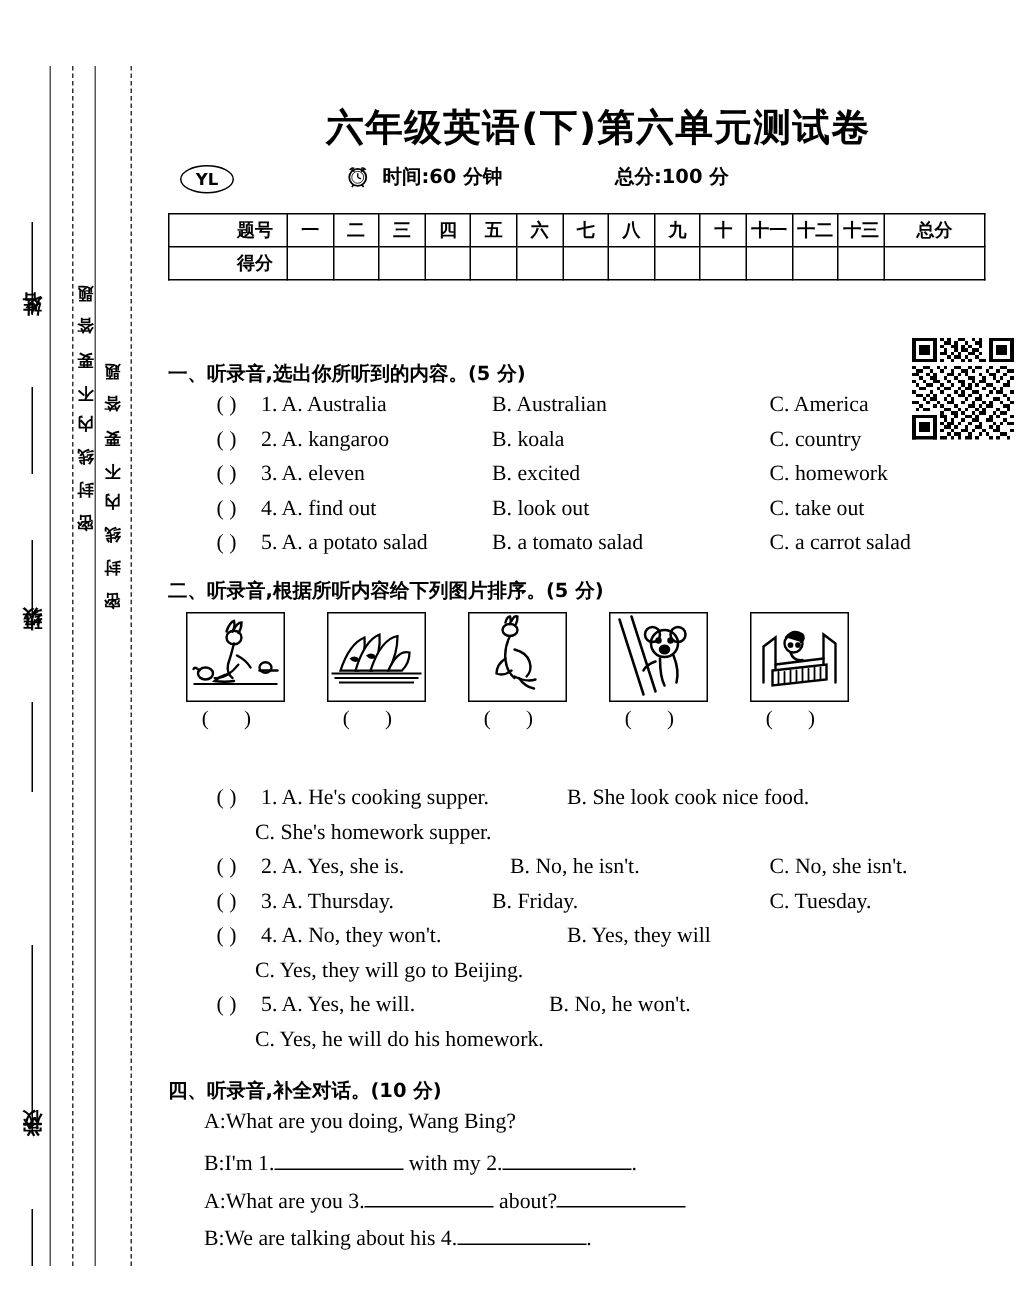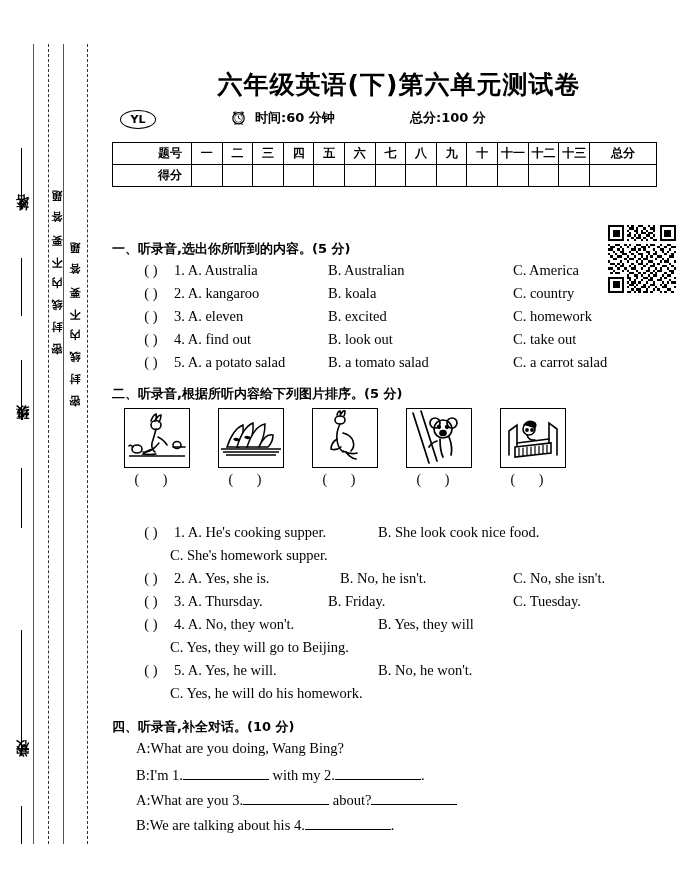--- a/index.html
+++ b/index.html
@@ -665,21 +665,21 @@
         <div class="mc-row" style="top: 570px;"><span class="paren">(        )</span><span>2. </span><span>A. Yes, she is.</span></div>
         <div class="mc-col" style="top: 570px; left: 230px;">B. No, he isn't.</div>
         <div class="mc-col" style="top: 570px; left: 403px;">C. No, she isn't.</div>
         <div class="mc-row" style="top: 593px;"><span class="paren">(        )</span><span>3. </span><span>A. Thursday.</span></div>
         <div class="mc-col" style="top: 593px; left: 218px;">B. Friday.</div>
         <div class="mc-col" style="top: 593px; left: 403px;">C. Tuesday.</div>
         <div class="mc-row" style="top: 616px;"><span class="paren">(        )</span><span>4. </span><span>A. No, they won't.</span></div>
         <div class="mc-col" style="top: 616px; left: 268px;">B. Yes, they will</div>
         <div class="contline" style="top: 639px;">C. Yes, they will go to Beijing.</div>
         <div class="mc-row" style="top: 662px;"><span class="paren">(        )</span><span>5. </span><span>A. Yes, he will.</span></div>
-        <div class="mc-col" style="top: 662px; left: 268px;">B. No, he won't.</div>
+        <div class="mc-col" style="top: 662px; left: 256px;">B. No, he won't.</div>
         <div class="contline" style="top: 685px;">C. Yes, he will do his homework.</div>
       </div>
 
     <div class="sec-head" style="top:718px;">四、听录音,补全对话。(10 分)</div>
     <div id="section-4-dialogue">
         <div class="dlg-line" style="top: 740px;"><span>A:</span><span>What are you doing, Wang Bing?</span></div>
         <div class="dlg-line" style="top: 765px;"><span>B:</span><span>I'm 1.</span><span class="blank" style="width: 86px;"></span><span> with my 2.</span><span class="blank" style="width: 86px;"></span><span>.</span></div>
         <div class="dlg-line" style="top: 790px;"><span>A:</span><span>What are you 3.</span><span class="blank" style="width: 86px;"></span><span> about?</span><span class="blank" style="width: 86px;"></span></div>
         <div class="dlg-line" style="top: 815px;"><span>B:</span><span>We are talking about his 4.</span><span class="blank" style="width: 86px;"></span><span>.</span></div>
       </div>

